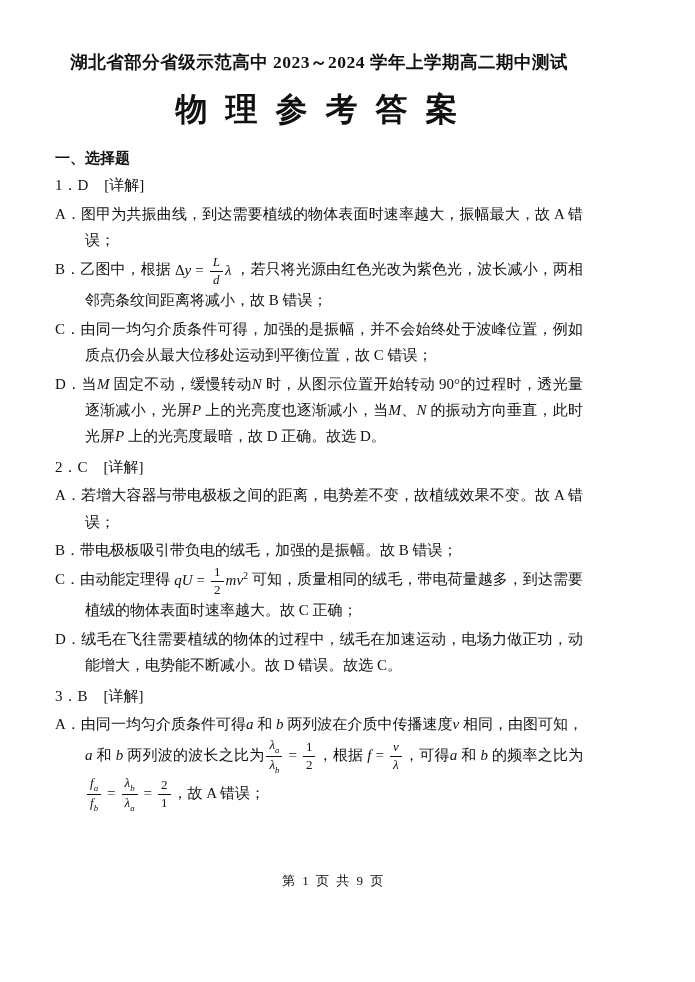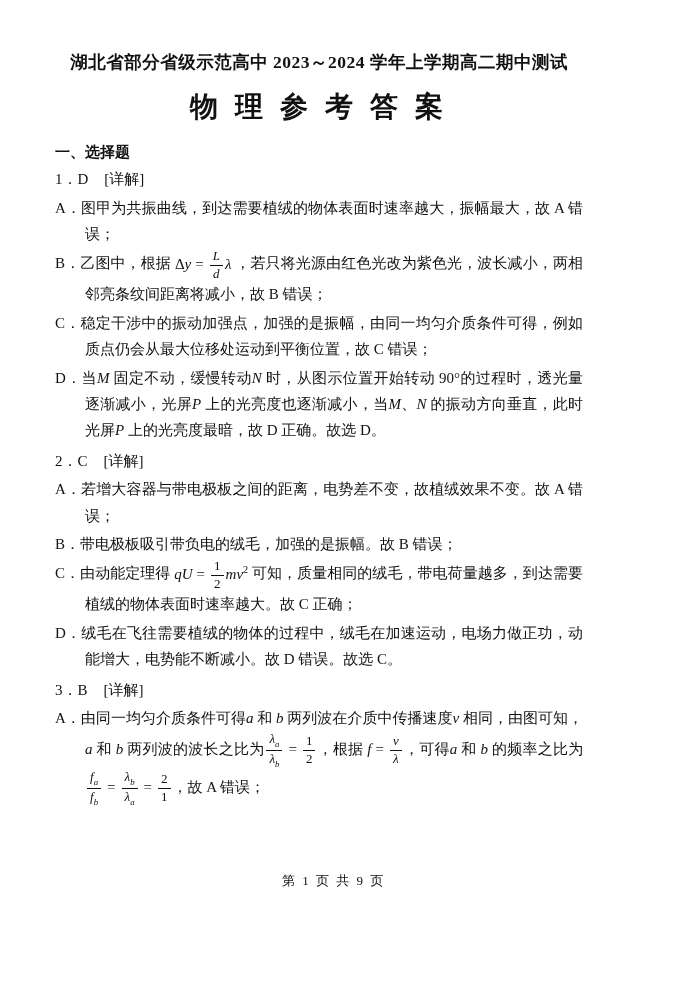--- a/index.html
+++ b/index.html
@@ -20,21 +20,21 @@
   .subtitle {
     text-align: center;
     font-weight: bold;
     font-size: 17.5px;
     letter-spacing: 0.5px;
     margin-bottom: 14px;
   }
   .title {
     text-align: center;
     font-weight: bold;
-    font-size: 28px;
+    font-size: 32px;
     letter-spacing: 5px;
     margin-bottom: 14px;
   }
   .section-heading {
     font-weight: bold;
     font-size: 15px;
     margin: 17px 0 4px 0;
   }
   p.qhead {
     font-size: 15px;
@@ -89,21 +89,21 @@
   <div class="subtitle">湖北省部分省级示范高中 2023～2024 学年上学期高二期中测试</div>
   <div class="title">物 理 参 考 答 案</div>
   <div class="section-heading">一、选择题</div>
 
   <p class="qhead"><span>1．D</span><span class="detail">[详解]</span></p>
   <p class="opt">A．图甲为共振曲线，到达需要植绒的物体表面时速率越大，振幅最大，故 A 错误；</p>
   <p class="opt"><span>B．乙图中，根据</span> <span class="formula"><span>Δ</span><i>y</i><span class="eq">=</span><span class="frac">
           <span class="num"><i>L</i></span>
           <span class="den"><i>d</i></span>
         </span><i>λ</i></span> <span>，若只将光源由红色光改为紫色光，波长减小，两相邻亮条纹间距离将减小，故 B 错误；</span></p>
-  <p class="opt">C．稳定干涉中的振动加强点，加强的是振幅，由同一均匀介质条件可得，例如质点仍会从最大位移处运动到平衡位置，故 C 错误；</p>
+  <p class="opt">C．由同一均匀介质条件可得，加强的是振幅，并不会始终处于波峰位置，例如质点仍会从最大位移处运动到平衡位置，故 C 错误；</p>
   <p class="opt"><span>D．当</span><i class="var">M</i> <span>固定不动，缓慢转动</span><i class="var">N</i> <span>时，从图示位置开始转动 90°的过程时，透光量逐渐减小，光屏</span><i class="var">P</i> <span>上的光亮度也逐渐减小，当</span><i class="var">M</i><span>、</span><i class="var">N</i> <span>的振动方向垂直，此时光屏</span><i class="var">P</i> <span>上的光亮度最暗，故 D 正确。故选 D。</span></p>
 
   <p class="qhead"><span>2．C</span><span class="detail">[详解]</span></p>
   <p class="opt">A．若增大容器与带电极板之间的距离，电势差不变，故植绒效果不变。故 A 错误；</p>
   <p class="opt">B．带电极板吸引带负电的绒毛，加强的是振幅。故 B 错误；</p>
   <p class="opt"><span>C．由动能定理得</span> <span class="formula"><i>qU</i><span class="eq">=</span><span class="frac">
           <span class="num">1</span>
           <span class="den">2</span>
         </span><i>mv</i><sup>2</sup></span> <span>可知，质量相同的绒毛，带电荷量越多，到达需要植绒的物体表面时速率越大。故 C 正确；</span></p>
   <p class="opt">D．绒毛在飞往需要植绒的物体的过程中，绒毛在加速运动，电场力做正功，动能增大，电势能不断减小。故 D 错误。故选 C。</p>

